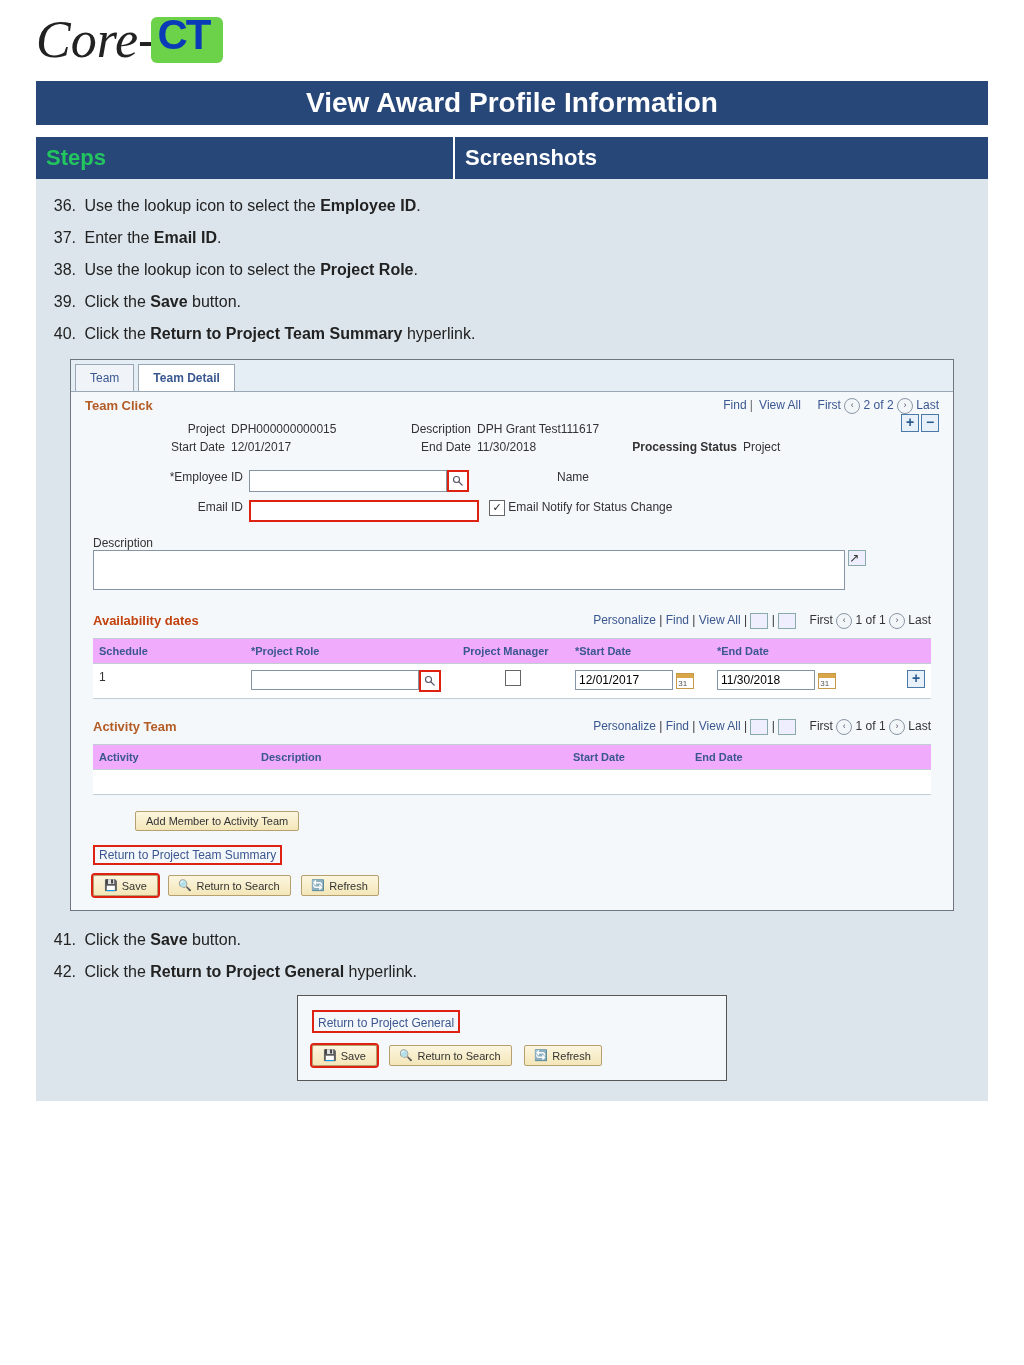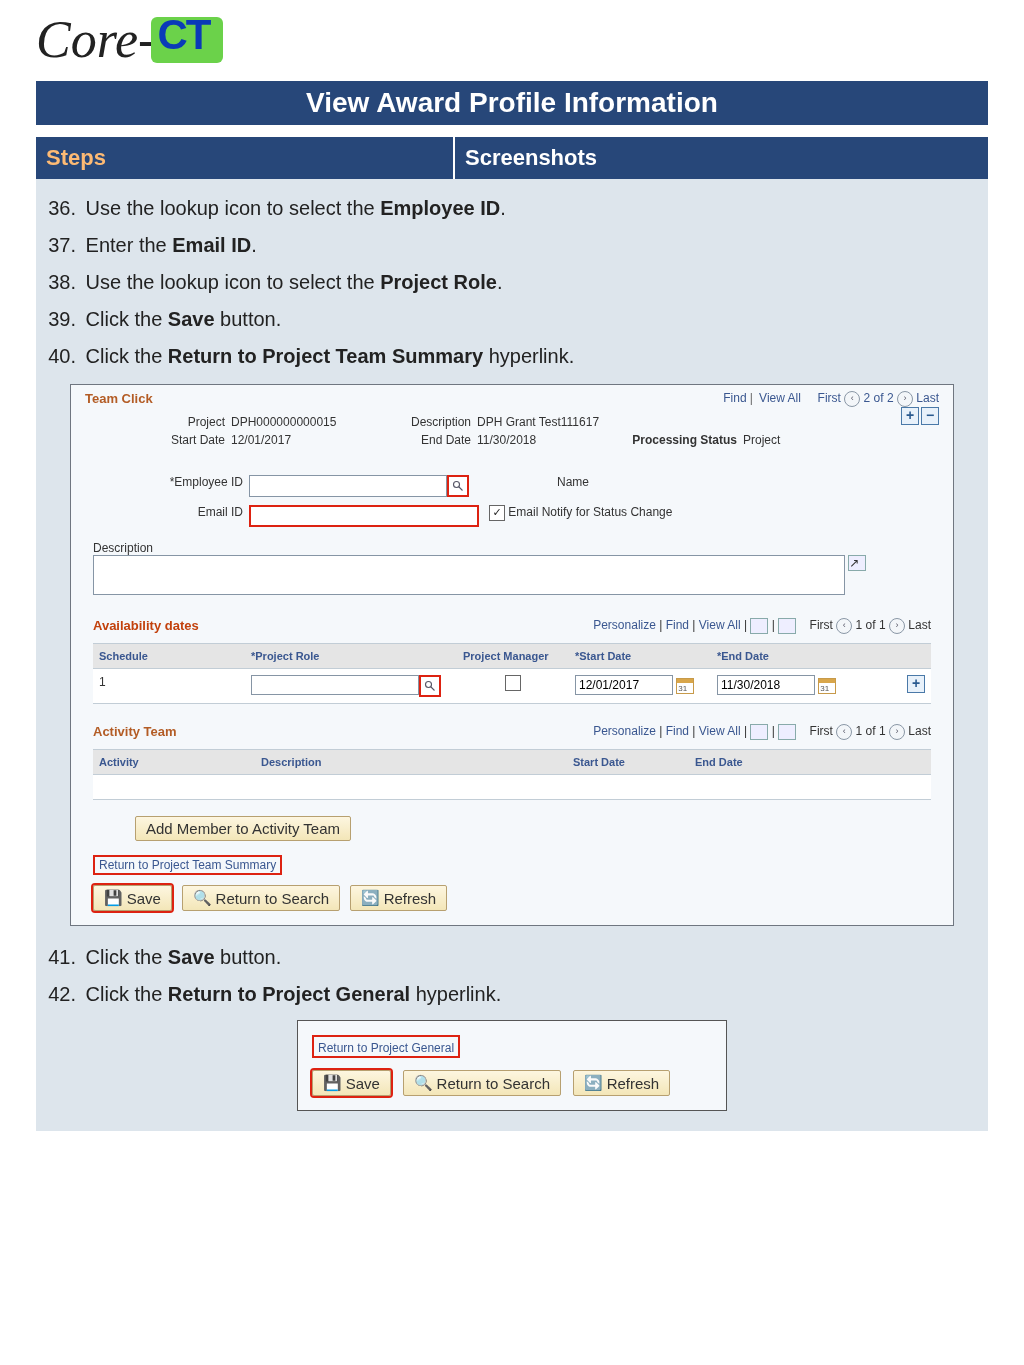--- a/index.html
+++ b/index.html
@@ -3,24 +3,24 @@
 <meta charset="utf-8">
 <style>
   body{margin:0;font-family:Arial,Helvetica,sans-serif;font-size:15px;color:#222;background:#fff;width:1024px}
   .page{padding:0 0 40px 0}
   .logo{padding:10px 0 4px 36px}
   .logo-text{font-family:"Times New Roman",serif;font-size:52px;font-style:italic;font-weight:500;display:inline-block;vertical-align:middle}
   .logo-badge{display:inline-block;width:72px;height:46px;background:#6bd24a;border-radius:6px;position:relative;vertical-align:middle;margin-left:-4px}
   .logo-badge .ct{position:absolute;top:-6px;left:6px;font-family:Impact,Arial;font-size:42px;font-weight:900;color:#0a3ab8;letter-spacing:-2px}
   .banner{background:#274779;color:#fff;text-align:center;font-size:28px;font-weight:bold;padding:6px 0;margin:8px 36px 0 36px}
   .cols{display:flex;margin:12px 36px 0 36px}
-  .col-l{flex:0 0 397px;background:#274779;color:#fdba74;font-size:22px;font-weight:bold;padding:8px 10px}
+  .col-l{flex:0 0 397px;background:#274779;color:#22c55e;font-size:22px;font-weight:bold;padding:8px 10px}
   .col-r{flex:1;background:#274779;color:#fff;font-size:22px;font-weight:bold;padding:8px 10px;border-left:2px solid #fff}
   .doc-body{background:#dde5ec;margin:0 36px;padding:12px 12px 20px 12px}
-  .step{margin:6px 0 14px 0;font-size:20px}
+  .step{margin:6px 0 14px 0;font-size:16px}
   .step .n{display:inline-block;width:28px;text-align:right;margin-right:4px}
   .step b{font-weight:bold}
   
   .app{background:#f5f8fc;border:1px solid #6f7680;margin:16px 22px 0 22px;font-size:12px;color:#333;position:relative}
   .tabs{display:flex;border-bottom:1px solid #9aa8b5;background:#e6eef5}
   .tab{padding:6px 14px;border:1px solid #9aa8b5;border-bottom:none;background:#f0f4f8;color:#3a5790;margin-left:4px;margin-top:4px;font-size:12px}
   .tab.active{background:#fff;font-weight:bold;color:#3a5790}
   .app-body{background:#f5f8fb;padding:6px 14px 14px 14px}
   .section-title{color:#b35c25;font-weight:bold;font-size:13px;margin:6px 0}
   .nav-right{float:right;font-size:12px;color:#3a5790}
@@ -30,27 +30,27 @@
   .plusminus{float:right}
   .pm{display:inline-block;width:16px;height:16px;border:1px solid #4a79a8;background:#e8f1fa;color:#2a5a8f;text-align:center;line-height:14px;font-weight:bold;font-size:14px;margin-left:2px}
   .kv{display:flex;margin:4px 0}
   .kv .lbl{text-align:right;padding-right:6px}
   input.box,textarea.box{border:1px solid #8695a5;background:#fff;font-size:12px;padding:2px 3px}
   .red-border{border:2px solid #d21 !important}
   .lookup{display:inline-flex;width:18px;height:18px;border:1px solid #8695a5;background:#fff;align-items:center;justify-content:center;vertical-align:middle}
   .lookup svg{width:12px;height:12px}
   .chk{display:inline-block;width:14px;height:14px;border:1px solid #666;background:#fff;vertical-align:middle;text-align:center;line-height:12px;font-size:11px;color:#222}
   .grid{border-top:1px solid #c2cdd6;border-bottom:1px solid #c2cdd6;margin-top:4px}
-  .grid-header{display:flex;background:#e5e5e5;border-bottom:1px solid #c2cdd6;font-size:11px;color:#3a5790;font-weight:bold}
+  .grid-header{display:flex;background:#f0abfc;border-bottom:1px solid #c2cdd6;font-size:11px;color:#3a5790;font-weight:bold}
   .grid-header>div,.grid-row>div{padding:6px 6px}
   .grid-row{display:flex;background:#fff}
   .grid-toolbar{display:flex;justify-content:space-between;align-items:center;margin-top:14px}
   .grid-toolbar .links a{color:#3a5790;text-decoration:none;font-size:12px}
   .mini-ico{display:inline-block;width:16px;height:14px;border:1px solid #8aa;background:#eef;vertical-align:middle}
-  .btn{display:inline-flex;align-items:center;gap:4px;border:1px solid #b7a070;background:linear-gradient(#fdf6e0,#f3e6b8);color:#333;padding:3px 10px;font-size:15px;border-radius:2px}
+  .btn{display:inline-flex;align-items:center;gap:4px;border:1px solid #b7a070;background:linear-gradient(#fdf6e0,#f3e6b8);color:#333;padding:3px 10px;font-size:11px;border-radius:2px}
   .btn.redbox{outline:2px solid #d21;outline-offset:0}
   .linkish{color:#3a5790;text-decoration:none;font-size:12px}
   .linkbox{display:inline-block;border:2px solid #d21;padding:1px 4px}
   .bottom-actions{margin-top:10px;display:flex;gap:10px;align-items:center}
   .snippet{border:1px solid #555;background:#f5f8fb;margin:14px auto 0 auto;width:400px;padding:14px}
   .snippet .row2{display:flex;gap:12px;margin-top:12px}
   .clearfix::after{content:"";display:block;clear:both}
   .cal-ico{display:inline-block;width:16px;height:14px;border:1px solid #c79a4a;background:#fff;position:relative;vertical-align:middle}
   .cal-ico::before{content:"";position:absolute;top:0;left:0;right:0;height:4px;background:#d9a64a}
   .cal-ico::after{content:"31";position:absolute;bottom:0;left:1px;font-size:8px;color:#555}
@@ -73,20 +73,24 @@
   <div class="doc-body">
     <div>
       <div class="step"><span class="n">36.</span> <span>Use the lookup icon to select the </span><b>Employee ID</b><span>.</span></div>
       <div class="step"><span class="n">37.</span> <span>Enter the </span><b>Email ID</b><span>.</span></div>
       <div class="step"><span class="n">38.</span> <span>Use the lookup icon to select the </span><b>Project Role</b><span>.</span></div>
       <div class="step"><span class="n">39.</span> <span>Click the </span><b>Save</b><span> button.</span></div>
       <div class="step"><span class="n">40.</span> <span>Click the </span><b>Return to Project Team Summary</b><span> hyperlink.</span></div>
     </div>
 
     <div class="app">
+      <div class="tabs">
+        <div class="tab">Team</div>
+        <div class="tab active">Team Detail</div>
+      </div>
       <div class="app-body">
         <div class="clearfix">
           <span class="section-title">Team Click</span>
           <span class="nav-right">
             <a href="#">Find</a><span class="sep">|</span>
             <a href="#">View All</a>
             &nbsp;&nbsp;&nbsp;
             <span>First</span>
             <span class="circ">‹</span>
             <span>2 of 2</span>
@@ -108,21 +112,21 @@
           </div>
           <div class="kv">
             <div class="lbl" style="width:132px">Start Date</div>
             <div style="width:160px">12/01/2017</div>
             <div class="lbl" style="width:80px">End Date</div>
             <div style="width:140px">11/30/2018</div>
             <div class="lbl" style="width:120px;font-weight:bold">Processing Status</div>
             <div>Project</div>
           </div>
 
-          <div class="kv" style="margin-top:28px">
+          <div class="kv" style="margin-top:16px">
             <div class="lbl" style="width:150px">*Employee ID</div>
             <input class="box" style="width: 190px;" value="">
             <span class="lookup red-border">
                 <svg viewBox="0 0 16 16">
                   <circle cx="6" cy="6" r="4" fill="none" stroke="#556" stroke-width="1.5"></circle>
                   <line x1="9" y1="9" x2="14" y2="14" stroke="#556" stroke-width="1.5"></line>
                 </svg>
               </span>
             <div class="lbl" style="width:90px;margin-left:30px">Name</div>
           </div>

